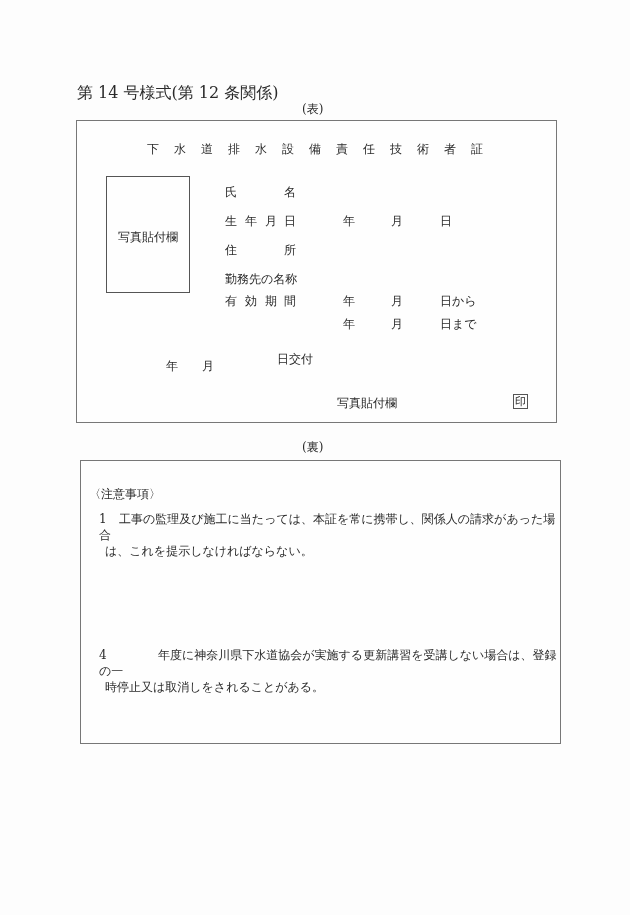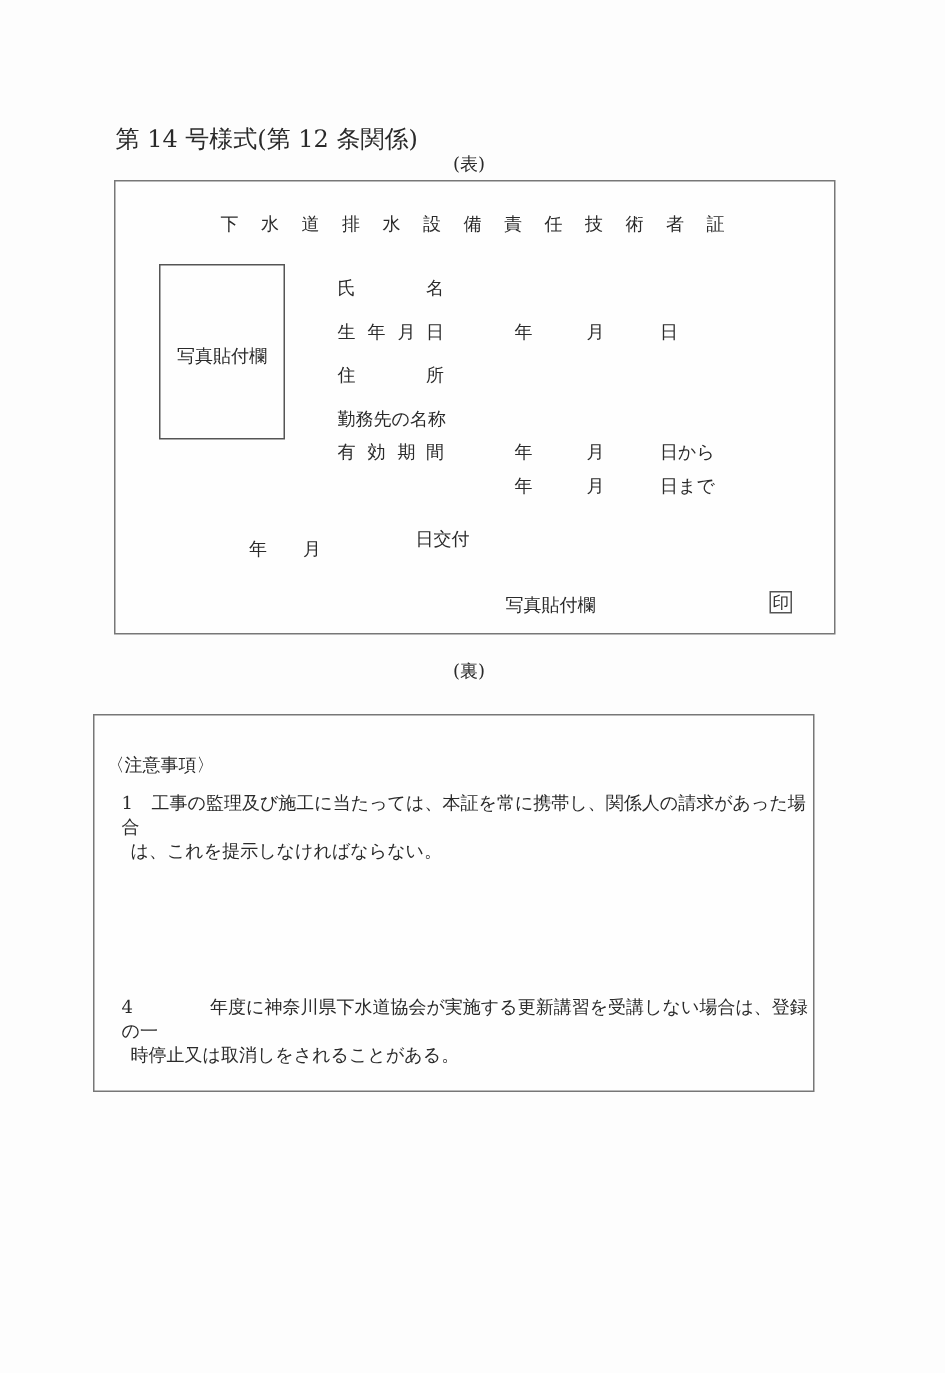--- a/index.html
+++ b/index.html
@@ -68,21 +68,21 @@
   <span class="abs" style="left:89px;top:237px;">年</span>
   <span class="abs" style="left:125px;top:237px;">月</span>
   <span class="abs" style="left:160px;top:230px;margin-left:40px;">日交付</span>
 
   <span class="abs" style="left:260px;top:274px;">写真貼付欄</span>
   <span class="stamp" style="left:436px;top:273px;">印</span>
 </div>
 
 <div class="abs" style="left:302px;top:439px;font-size:12px;">(裏)</div>
 
-<div class="box" style="left:62px;top:460px;width:481px;height:252px;margin-top:16px;">
+<div class="box" style="left:80px;top:460px;width:481px;height:284px;">
   <div class="abs" style="left:8px;top:25px;">〈注意事項〉</div>
 
   <div class="note" style="left:18px;top:50px;">
     <div><span style="display:inline-block;width:20px;">1</span><span>工事の監理及び施工に当たっては、本証を常に携帯し、関係人の請求があった場合</span></div>
     <div style="padding-left:6px;">は、これを提示しなければならない。</div>
   </div>
 
 
 
   <div class="note" style="left:18px;top:186px;">

